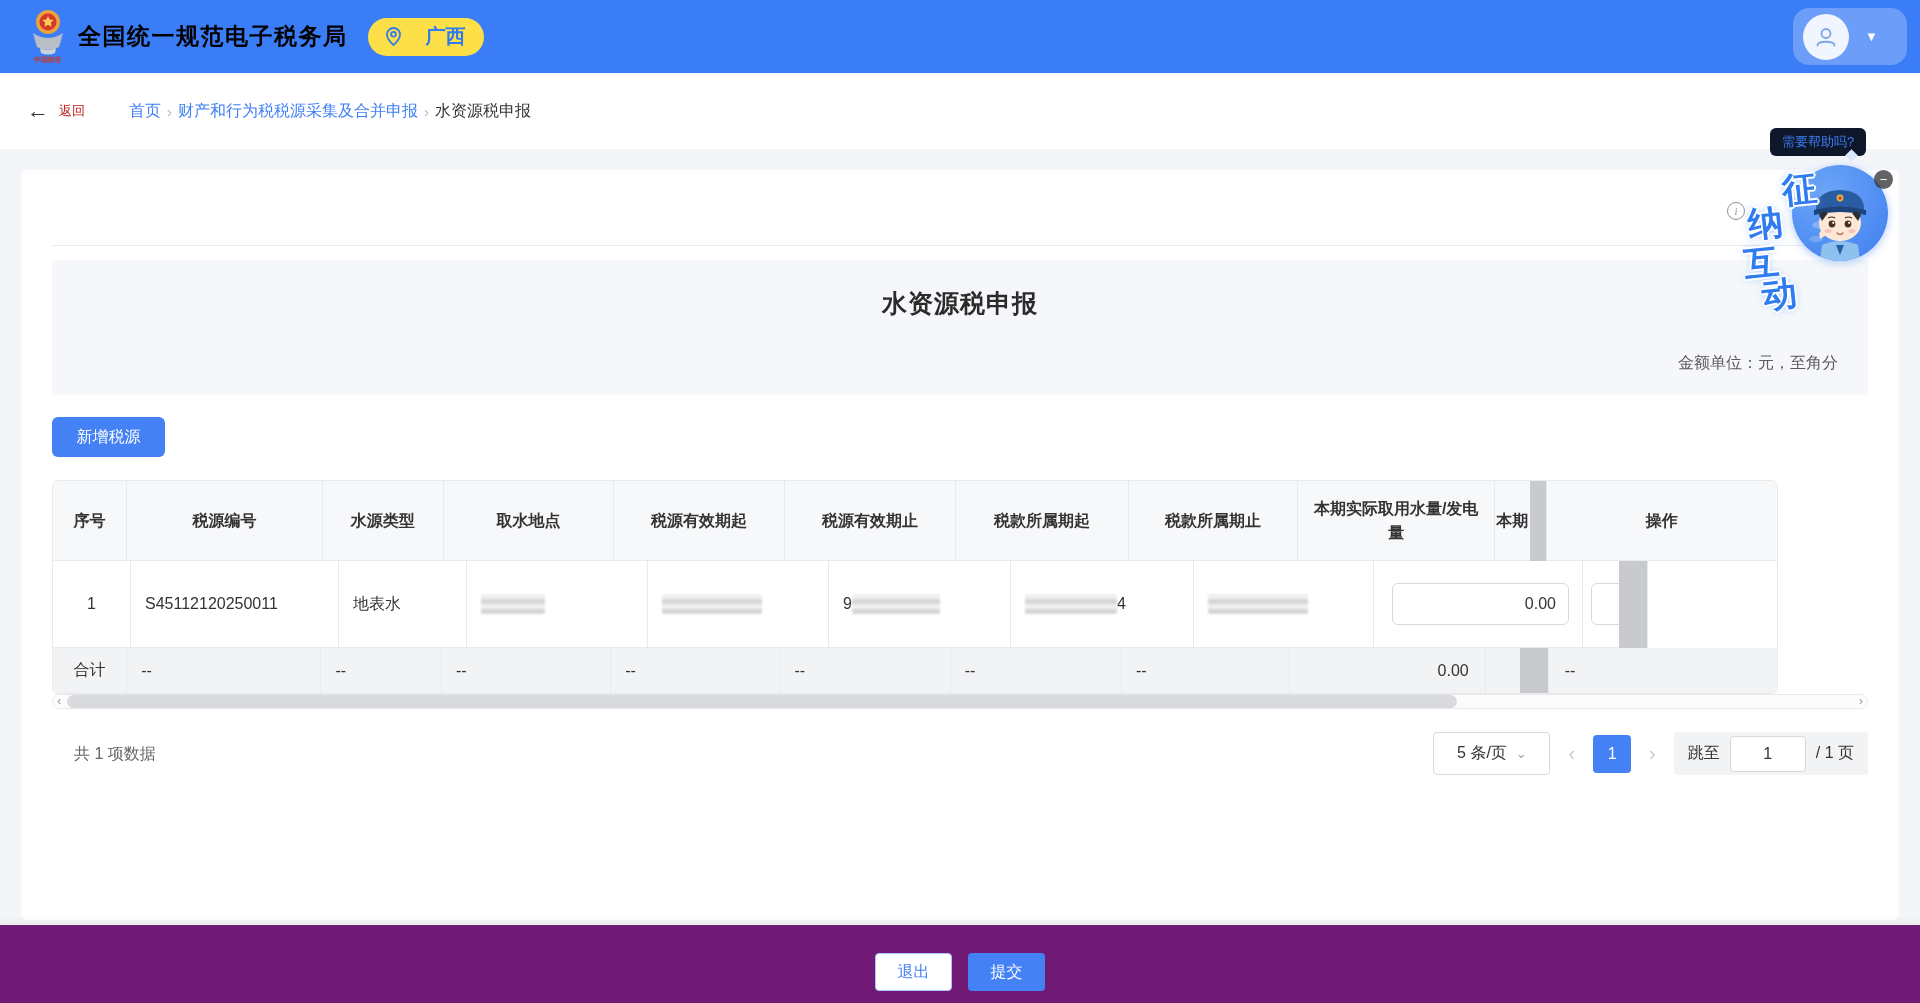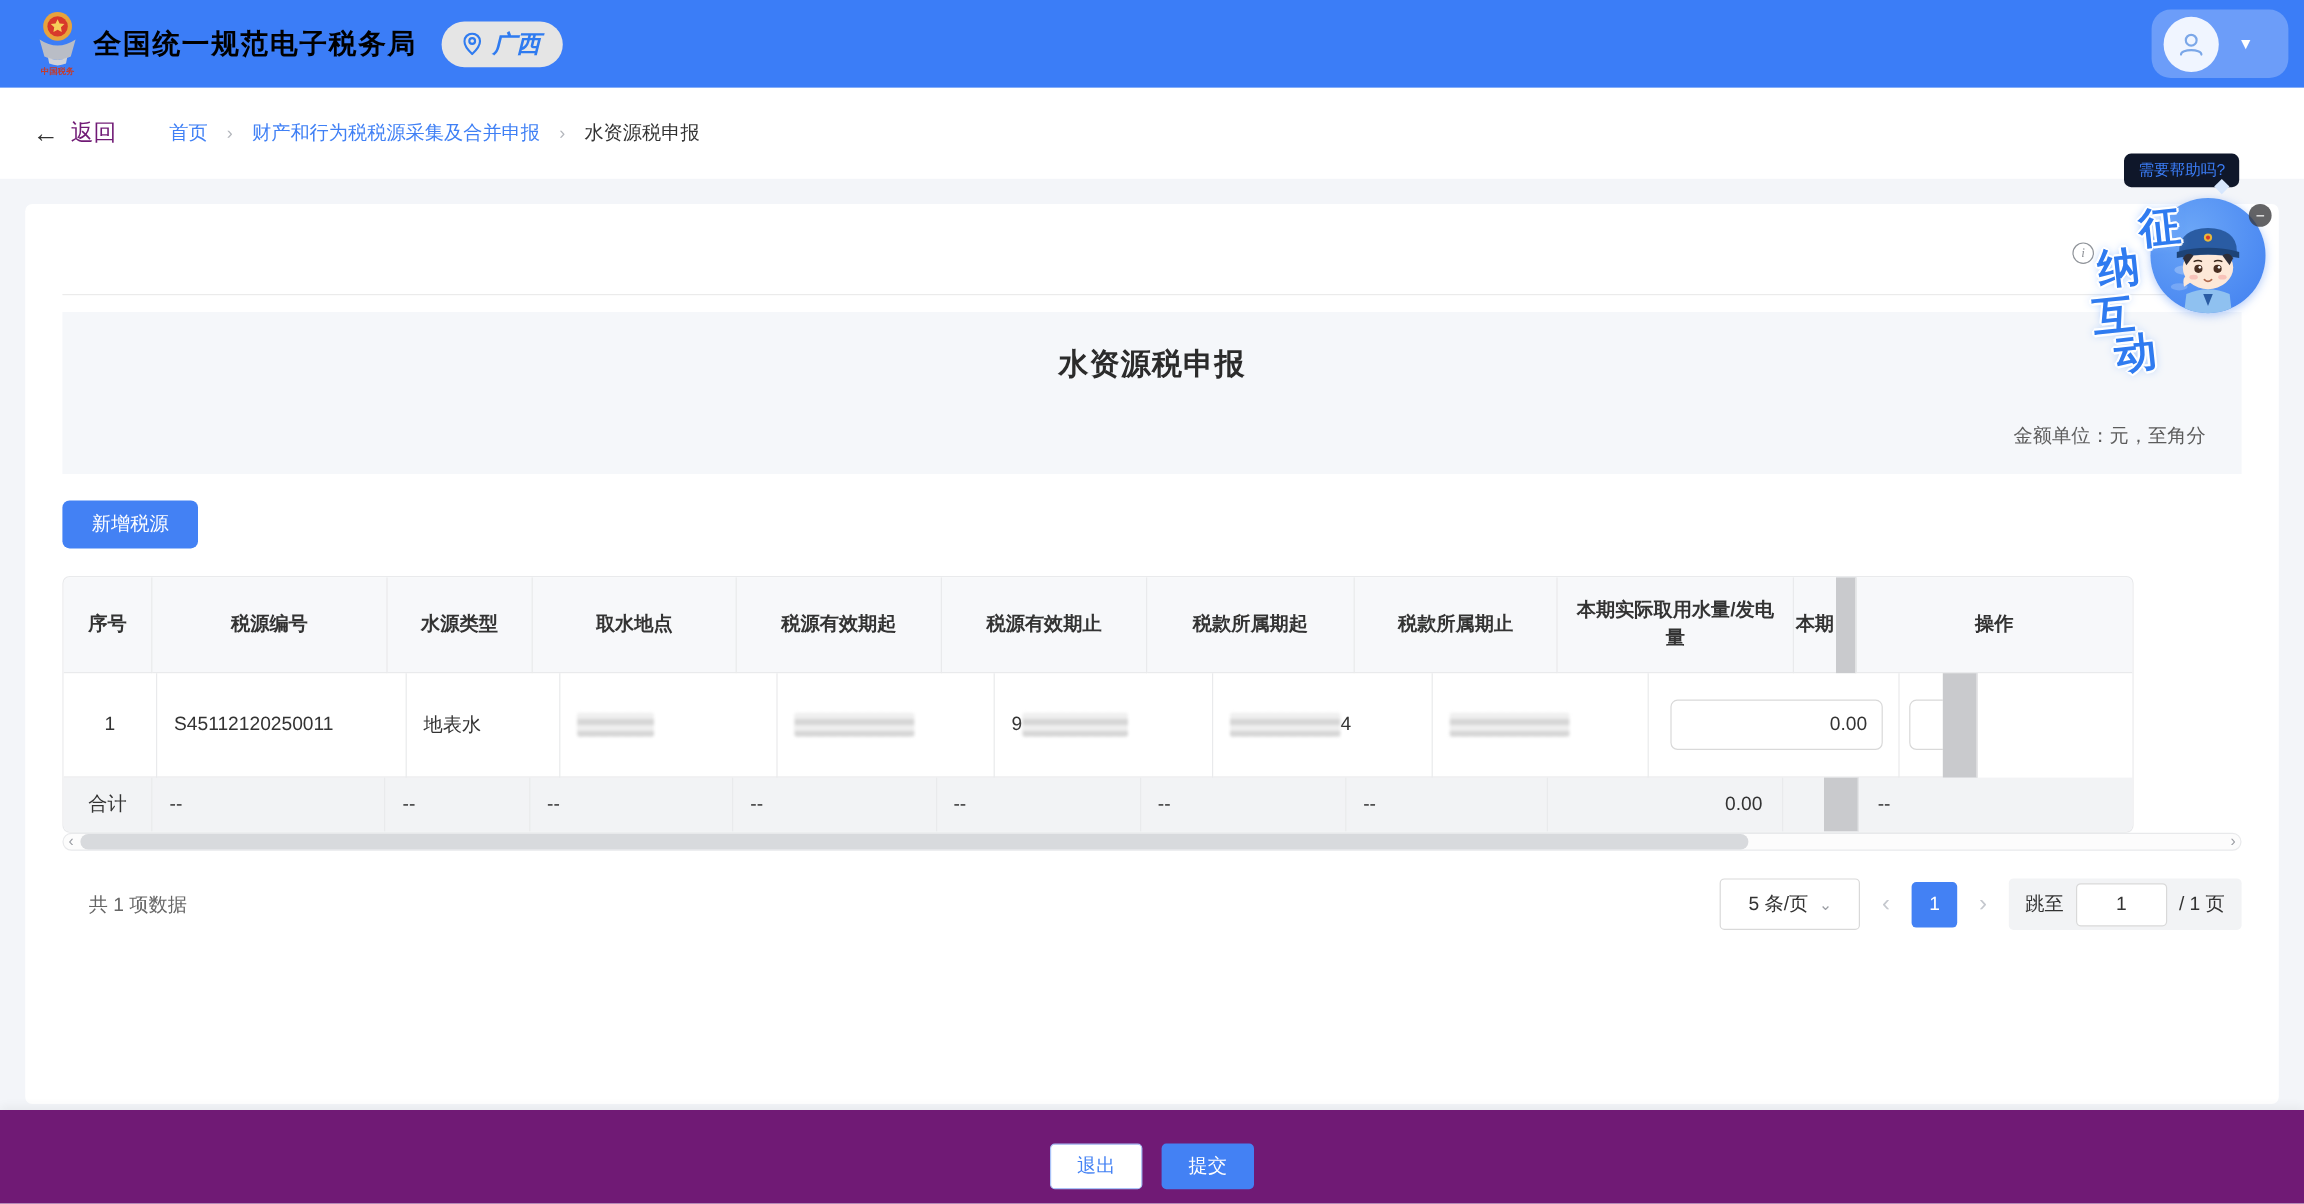--- a/index.html
+++ b/index.html
@@ -9,31 +9,31 @@
     font-family: "Liberation Sans","DejaVu Sans",sans-serif;
     background:#f3f5f9;
     overflow:hidden;
     color:#333;
   }
 
   
   .topbar{position:absolute;left:0;top:0;width:1920px;height:73px;background:#3b7df7;display:flex;align-items:center;z-index:20;}
   .logo{margin-left:30px;width:36px;height:56px;flex:0 0 auto;}
   .app-title{color:#000000;font-size:23px;font-weight:bold;letter-spacing:1.5px;margin-left:12px;}
-  .region-pill{margin-left:20px;height:38px;border-radius:19px;background:#e5e5e5;color:#2f7bf0;display:flex;align-items:center;gap:10px;padding:0 18px;font-size:20px;font-weight:bold;cursor:pointer;font-style:italic;}
+  .region-pill{margin-left:20px;height:38px;border-radius:19px;background:#fde047;color:#2f7bf0;display:flex;align-items:center;gap:25px;padding:0 18px;font-size:20px;font-weight:bold;cursor:pointer;}
   .avatar-pill{position:absolute;right:13px;top:8px;width:114px;height:57px;border-radius:16px;background:rgba(255,255,255,.25);display:flex;align-items:center;cursor:pointer;}
   .avatar-circle{width:46px;height:46px;border-radius:50%;background:rgba(255,255,255,.9);margin-left:10px;display:flex;align-items:center;justify-content:center;}
   .avatar-caret{color:#fff;font-size:13px;margin-left:16px;}
 
   
   .crumb-bar{position:absolute;left:0;top:73px;width:1920px;height:76px;background:#fff;display:flex;align-items:center;}
   .back-group{display:flex;align-items:center;gap:10px;margin-left:27px;cursor:pointer;}
   .back-arrow{font-size:22px;color:#333;line-height:1;}
-  .back-label{font-size:19px;color:#701a75;}
-  .crumbs{display:flex;align-items:center;gap:16px;margin-left:44px;font-size:16px;}
+  .back-label{font-size:13px;color:#b91c1c;}
+  .crumbs{display:flex;align-items:center;gap:6px;margin-left:44px;font-size:16px;}
   .crumb-link{color:#4080f5;cursor:pointer;text-decoration:none;}
   .crumb-sep{color:#b3b6bc;font-size:15px;}
   .crumb-current{color:#333;}
 
   
   .card{position:absolute;left:21px;top:170px;width:1878px;height:750px;background:#fff;border-radius:6px;z-index:1;}
   .info-icon{position:absolute;left:1706px;top:32px;width:18px;height:18px;border:1.5px solid #8f9399;border-radius:50%;color:#8f9399;font-size:11px;font-style:italic;font-family:"Liberation Serif",serif;display:flex;align-items:center;justify-content:center;cursor:pointer;}
   .card-divider{position:absolute;left:31px;top:75px;width:1816px;height:1px;background:#ebebeb;}
   .title-panel{position:absolute;left:31px;top:90px;width:1816px;height:135px;background:#f5f7fa;}
   .page-title{position:absolute;left:0;right:0;top:27px;text-align:center;font-size:25px;font-weight:bold;color:#2b2b2b;letter-spacing:1px;}

